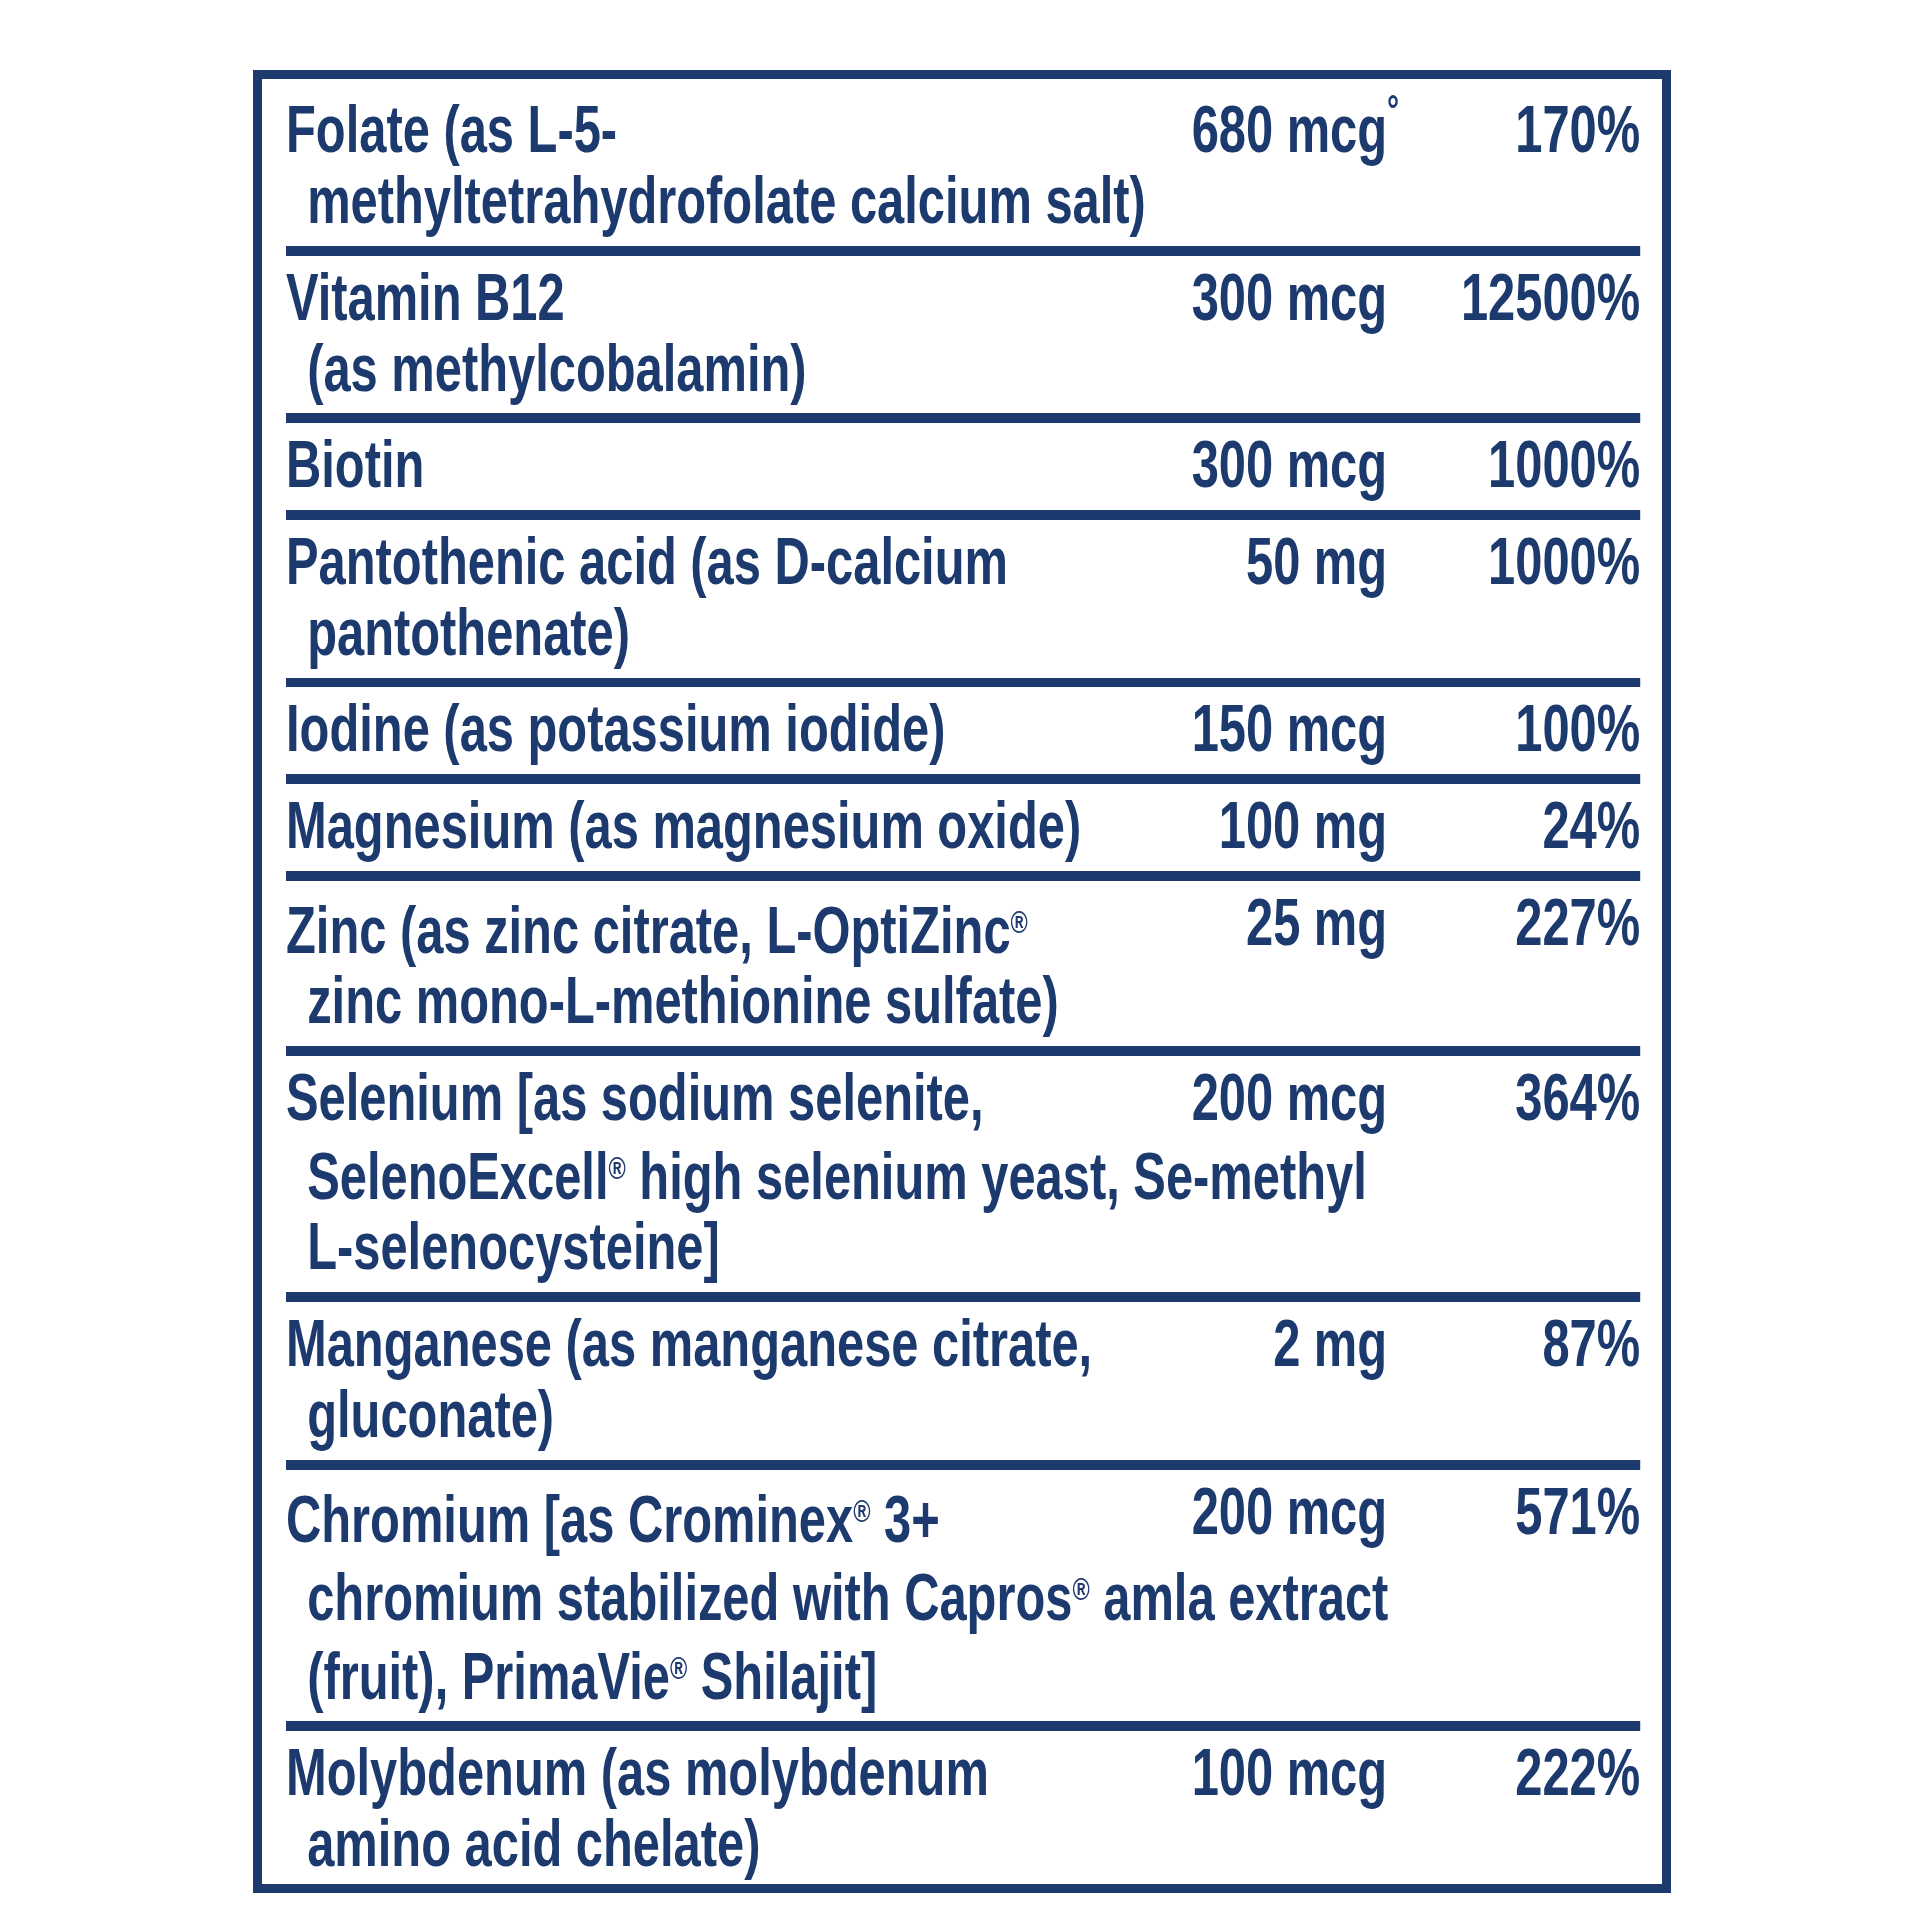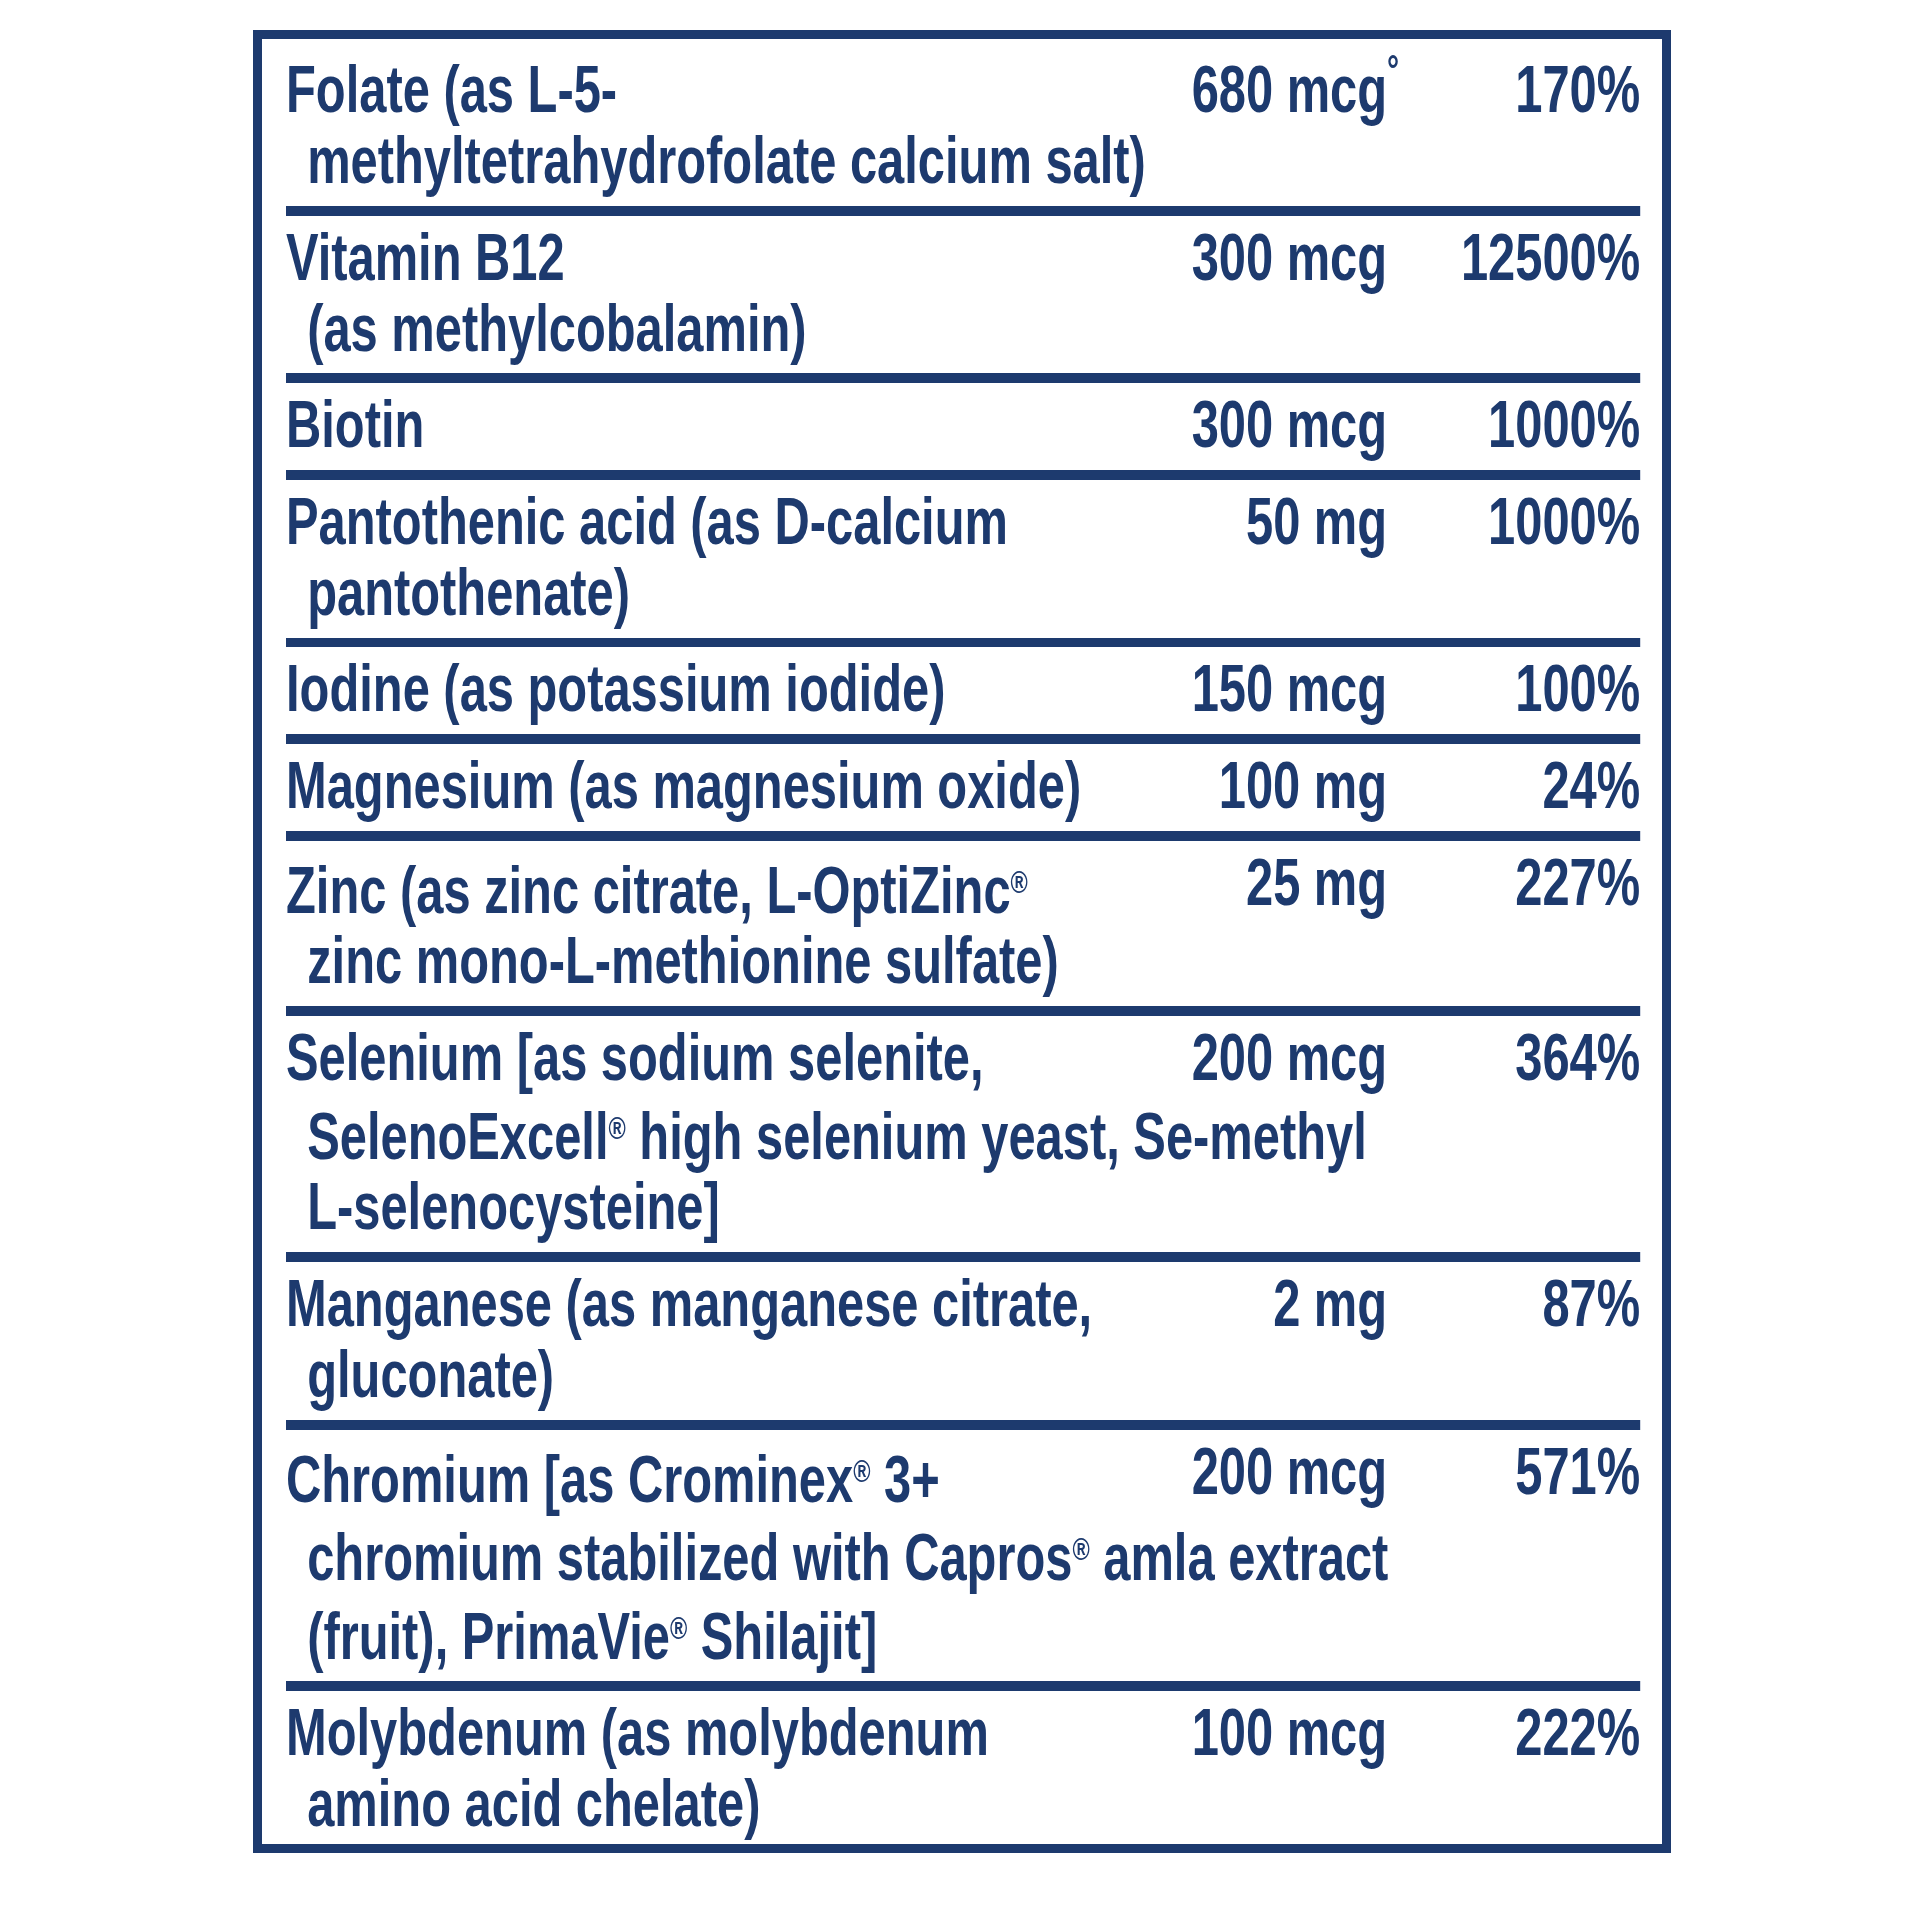--- a/index.html
+++ b/index.html
@@ -12,21 +12,21 @@
     position:relative;
     width:1924px;height:1924px;
     background:var(--bg);
     overflow:hidden;
     font-family:"Liberation Sans","DejaVu Sans",sans-serif;
     font-weight:bold;
     color:var(--navy);
   }
   
   .panel{
-    margin:30px auto 0 auto;
+    margin:70px auto 0 auto;
     width:1418px;height:1823px;
     border:9px solid var(--navy);
     background:var(--bg);
     overflow:hidden;
   }
   
   .content{
     margin-left:24px;
     padding-top:15px;
     width:1830px;

